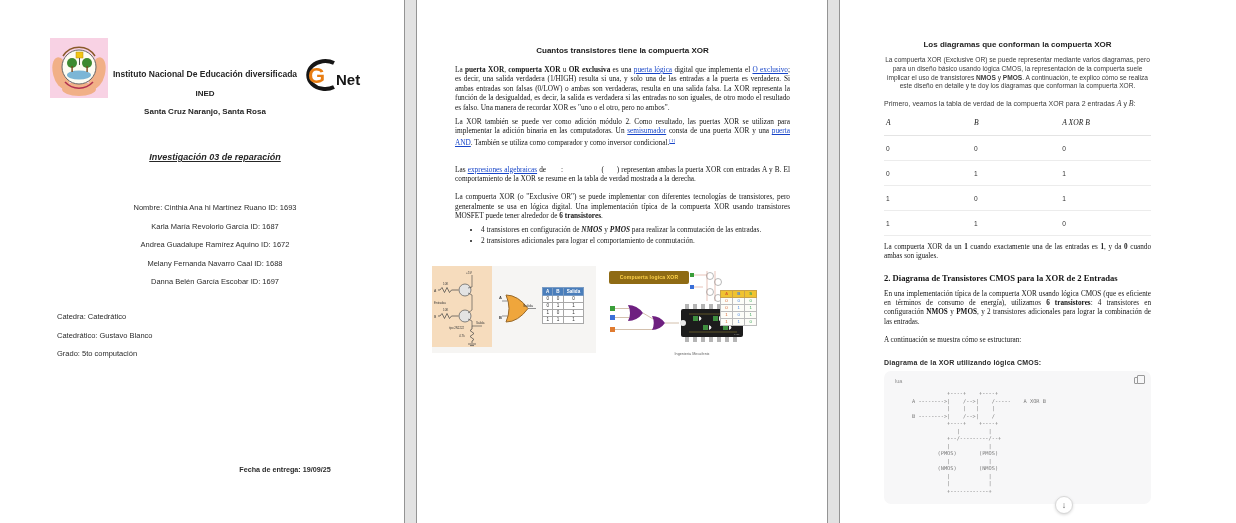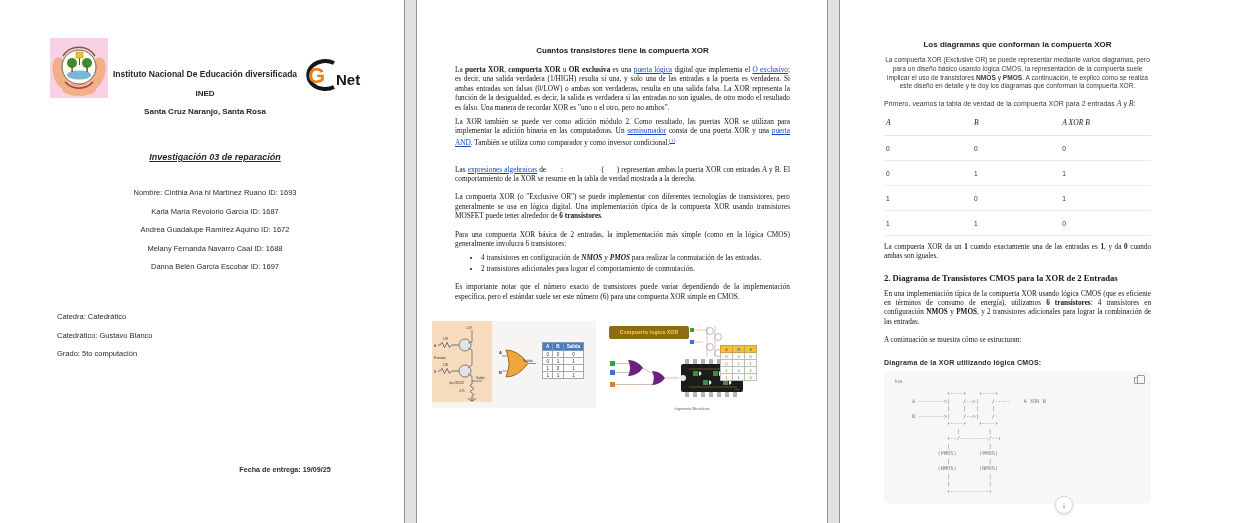--- a/index.html
+++ b/index.html
@@ -13,21 +13,21 @@
   .divider { position:absolute; top:0; height:523px; width:13px; background:#e2e2e2; border-left:1px solid #949494; border-right:1px solid #949494; }
   #divider1 { left:404px; } #divider2 { left:827px; }
 
   
   .abs { position:absolute; }
   .p1-head { left:95px; width:220px; text-align:center; font-weight:bold; font-size:8.5px; color:#262626; }
   #p1-inst { top:69px; }
   #p1-ined { top:89px; font-size:8px; }
   #p1-loc  { top:107px; font-size:8px; }
   #p1-title { top:152px; left:30px; width:370px; text-align:center; font-size:9px; font-weight:bold; font-style:italic; text-decoration:underline; color:#262626; }
-  #p1-students { top:188px; left:30px; width:370px; text-align:center; font-size:7.5px; color:#2b2b2b; }
+  #p1-students { top:203px; left:30px; width:370px; text-align:center; font-size:7.5px; color:#2b2b2b; }
   #p1-students div { margin-bottom:9.5px; }
   #p1-catedra { top:312px; left:57px; font-size:7.5px; color:#2b2b2b; }
   #p1-catedra div { margin-bottom:9.5px; }
   #p1-fecha { top:465px; left:150px; width:270px; text-align:center; font-size:7.2px; font-weight:bold; color:#2b2b2b; }
 
   
   .p2-content { padding:46px 37px 0 36px; }
   .p2-title { text-align:center; font-size:8px; font-weight:bold; margin:0 0 10px 0; }
   .ser { font-family:"Liberation Serif",serif; font-size:7.3px; line-height:9.4px; text-align:justify; color:#141414; margin:0; }
   .mt5{margin-top:5px;} .mt8{margin-top:8px;} .mt9{margin-top:9px;} .mt17{margin-top:17px;}
@@ -131,28 +131,26 @@
       <h1 class="p2-title">Cuantos transistores tiene la compuerta XOR</h1>
 
       <p class="ser mt8"><span>La </span><span class="b">puerta XOR</span><span>, </span><span class="b">compuerta XOR</span><span> u </span><span class="b">OR exclusiva</span><span> es una </span><span class="link">puerta lógica</span><span> digital que implementa el </span><span class="link">O exclusivo</span><span>; es decir, una salida verdadera (1/HIGH) resulta si una, y solo una de las entradas a la puerta es verdadera. Si ambas entradas son falsas (0/LOW) o ambas son verdaderas, resulta en una salida falsa. La XOR representa la función de la desigualdad, es decir, la salida es verdadera si las entradas no son iguales, de otro modo el resultado es falso. Una manera de recordar XOR es "uno o el otro, pero no ambos".</span></p>
 
       <p class="ser mt5"><span>La XOR también se puede ver como adición módulo 2. Como resultado, las puertas XOR se utilizan para implementar la adición binaria en las computadoras. Un </span><span class="link">semisumador</span><span> consta de una puerta XOR y una </span><span class="link">puerta AND</span><span>. También se utiliza como comparador y como inversor condicional.</span><sup class="link">[1]</sup></p>
 
       <p class="ser mt17"><span>Las </span><span class="link">expresiones algebraicas</span><span> de&nbsp;&nbsp;&nbsp;&nbsp;&nbsp;&nbsp;&nbsp;:&nbsp;&nbsp;&nbsp;&nbsp;&nbsp;&nbsp;&nbsp;&nbsp;&nbsp;&nbsp;&nbsp;&nbsp;&nbsp;&nbsp;&nbsp;&nbsp;&nbsp;&nbsp;(&nbsp;&nbsp;&nbsp;&nbsp;&nbsp;&nbsp;)&nbsp;representan ambas la puerta XOR con entradas A y B. El comportamiento de la XOR se resume en la tabla de verdad mostrada a la derecha.</span></p>
 
       <p class="ser mt9"><span>La compuerta XOR (o "Exclusive OR") se puede implementar con diferentes tecnologías de transistores, pero generalmente se usa en lógica digital. Una implementación típica de la compuerta XOR usando transistores MOSFET puede tener alrededor de </span><span class="b">6 transistores</span><span>.</span></p>
 
-      <p class="ser mt9">Para una compuerta XOR básica de 2 entradas, la implementación más simple (como en la lógica CMOS) generalmente involucra 6 transistores:</p>
 
       <ul class="p2-ul">
         <li><span>4 transistores en configuración de </span><span class="bi">NMOS</span><span> y </span><span class="bi">PMOS</span><span> para realizar la conmutación de las entradas.</span></li>
         <li>2 transistores adicionales para lograr el comportamiento de conmutación.</li>
       </ul>
 
-      <p class="ser mt9">Es importante notar que el número exacto de transistores puede variar dependiendo de la implementación específica, pero el estándar suele ser este número (6) para una compuerta XOR simple en CMOS.</p>
 
       <div class="figrow">
 
         <div class="fig1">
           <svg width="60" height="87" viewBox="0 0 60 87">
             <rect x="0" y="0" width="60" height="81" fill="#f6dcbd"></rect>
             <text x="34" y="8" font-size="3.2">+5V</text>
             <line x1="40" y1="9" x2="40" y2="18" stroke="#444" stroke-width="0.6"></line>
             <circle cx="33" cy="24" r="6" fill="#e3e3e3" stroke="#555" stroke-width="0.7"></circle>
             <circle cx="33" cy="50" r="6" fill="#e3e3e3" stroke="#555" stroke-width="0.7"></circle>

